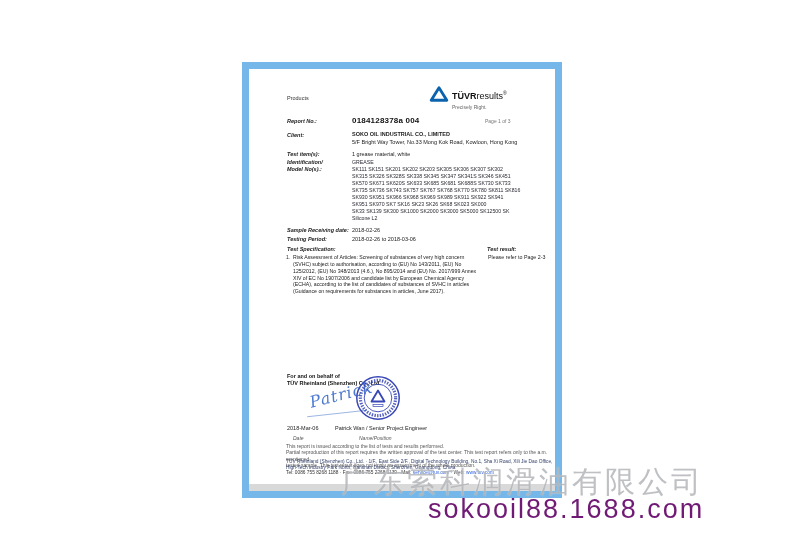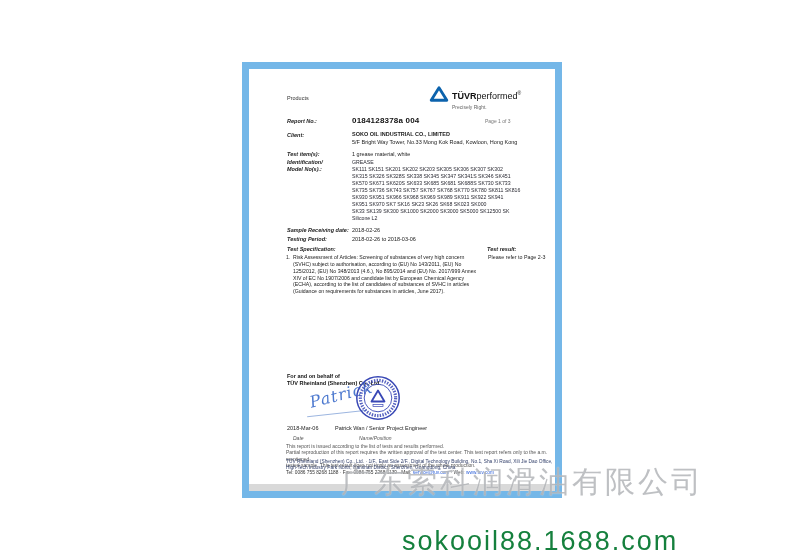--- a/index.html
+++ b/index.html
@@ -51,40 +51,40 @@
   .link{color:#2b5fd9;}
   .page-edge{left:0;right:0;bottom:0;height:7px;background:#d9d9d9;}
   
   .wm-cn{
     position:absolute;left:341px;top:462px;font-size:30px;letter-spacing:3px;
     color:rgba(125,130,136,0.5);white-space:nowrap;z-index:5;
     text-shadow:0 0 1px rgba(255,255,255,.8);
     text-align:center;
   }
   .wm-site{
-    position:absolute;left:402px;top:494px;font-size:27px;letter-spacing:2px;
-    color:#15803d;white-space:nowrap;z-index:5;margin-top:32px;
+    position:absolute;left:428px;top:494px;font-size:27px;letter-spacing:2px;
+    color:#701a75;white-space:nowrap;z-index:5;
   }
 </style>
 </head>
 <body>
 
 <div class="frame">
   <div class="doc">
 
     <div class="abs products">Products</div>
 
     <div class="abs logo">
       <span>
         <svg width="20" height="18" viewBox="0 0 32 28">
           <path d="M16 4 L28.5 24 L3.5 24 Z" fill="none" stroke="#0c63ad" stroke-width="4.5" stroke-linejoin="round"></path>
         </svg>
       </span>
       <span>
-        <span class="brand"><b>TÜVR</b><span>performed</span><sup>®</sup></span>
+        <span class="brand"><b>TÜVR</b><span>results</span><sup>®</sup></span>
         <div class="tagline">Precisely Right.</div>
       </span>
     </div>
 
     <div class="abs lbl" style="left:38px;top:49px;">Report No.:</div>
     <div class="abs report-no">0184128378a 004</div>
     <div class="abs page-no">Page 1 of 3</div>
 
     <div class="abs lbl" style="left:38px;top:63px;">Client:</div>
     <div class="abs val client-name" style="left:103px;top:62px;">SOKO OIL INDUSTRIAL CO., LIMITED</div>

